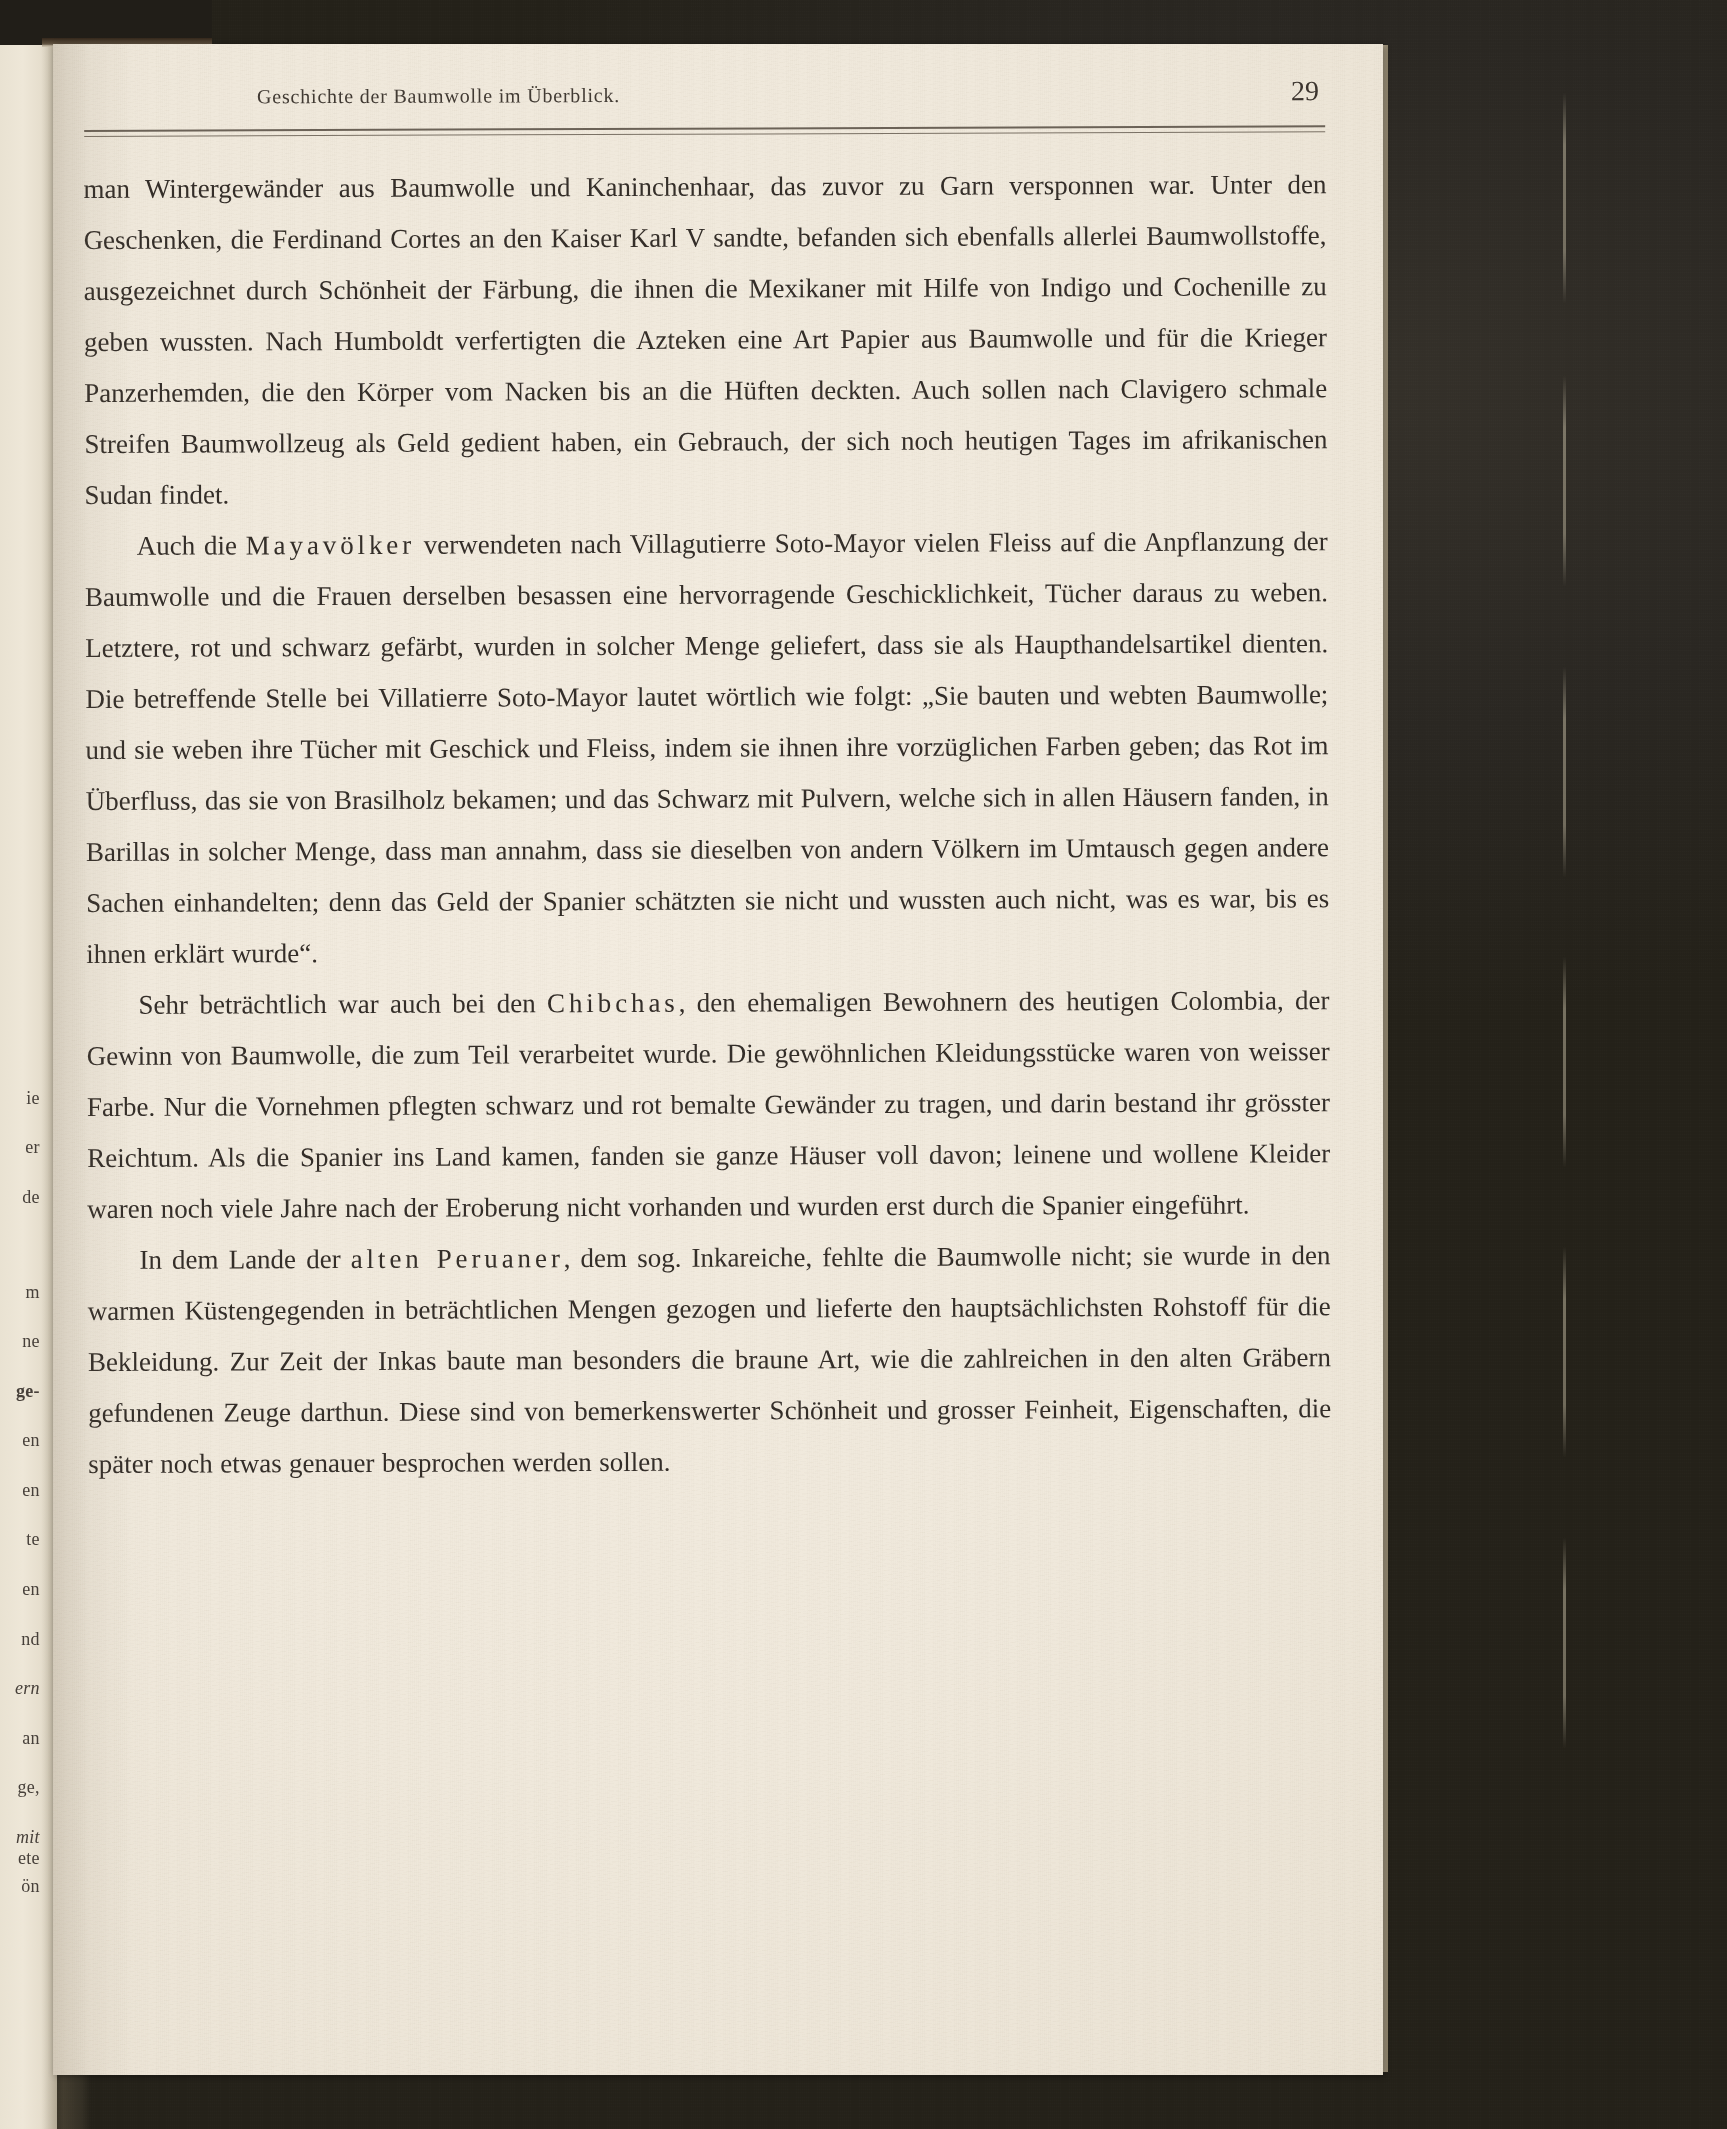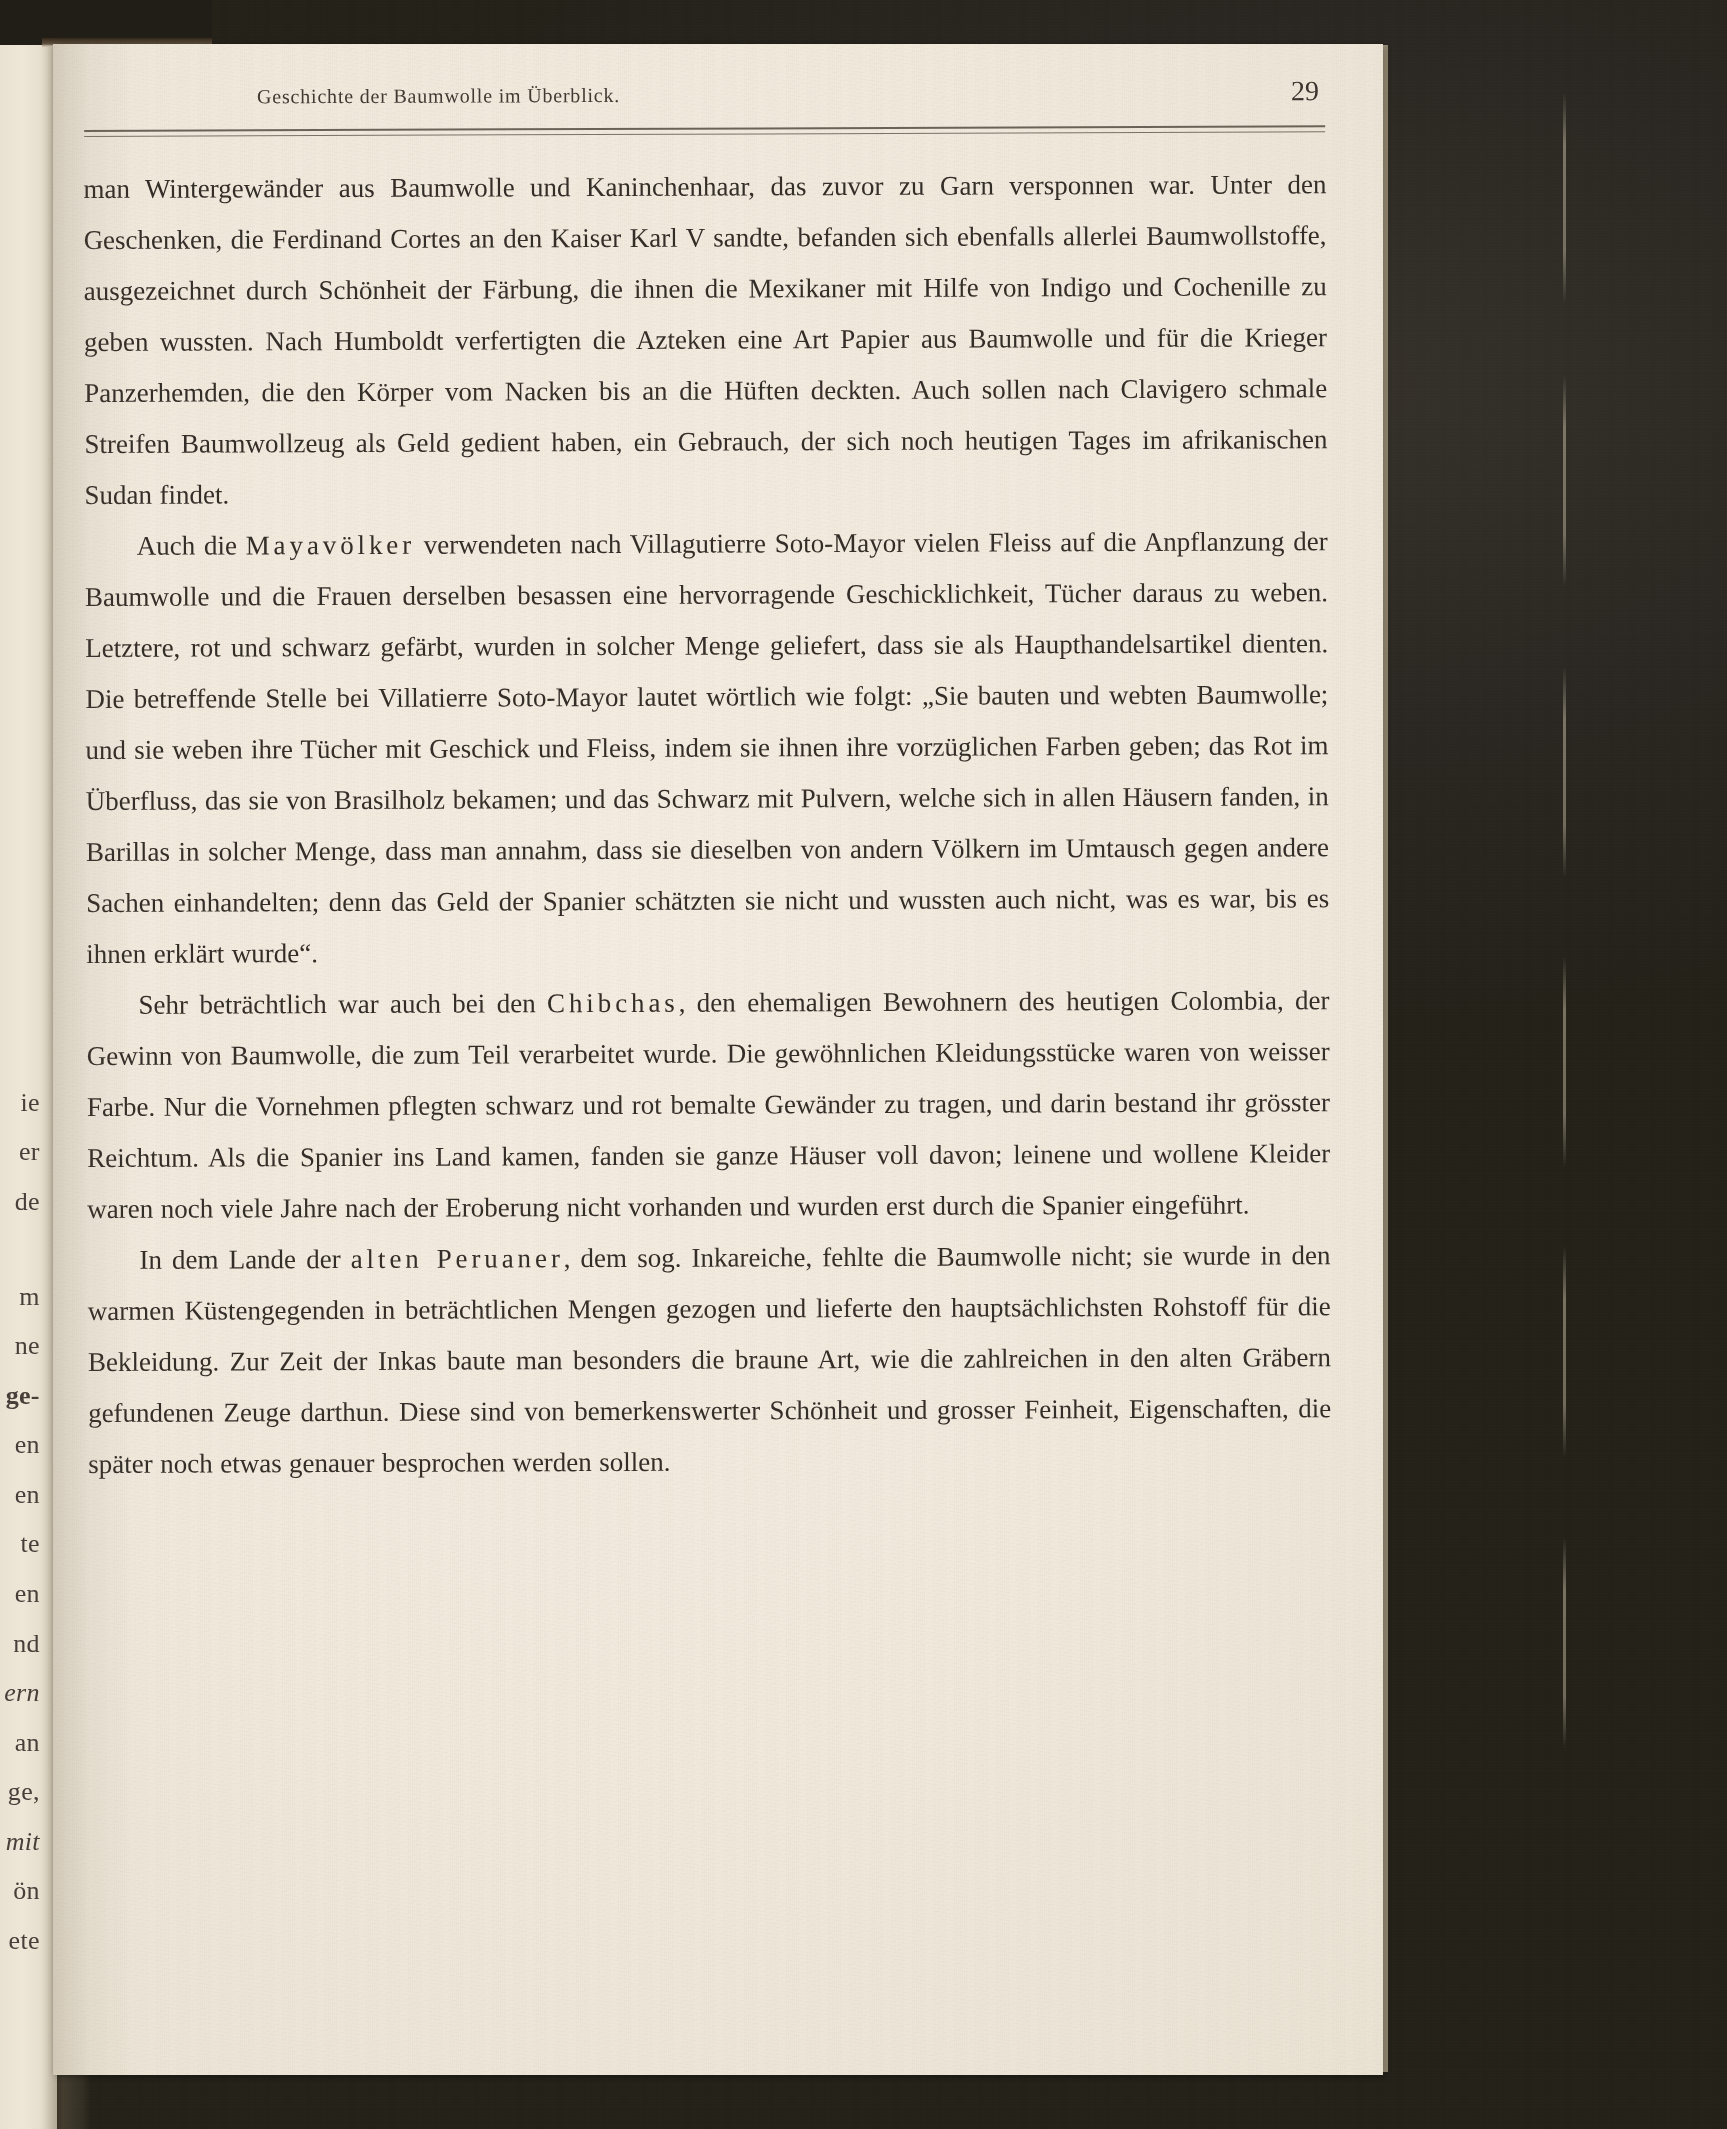--- a/index.html
+++ b/index.html
@@ -66,21 +66,21 @@
     left: 0;
     top: 0;
     width: 44px;
     height: 2129px;
     overflow: hidden;
   }
   .facing-text .fl {
     position: absolute;
     right: 4.2px;
     white-space: nowrap;
-    font-size: 26px;
+    font-size: 18px;
     color: #47403a;
     letter-spacing: 0.3px;
   }
 
   
   .top-edge {
     position: absolute;
     left: 0;
     top: 0;
     width: 212px;
@@ -236,21 +236,21 @@
       <div class="fl" style="top: 1430px;">en</div>
       <div class="fl" style="top: 1480px;">en</div>
       <div class="fl" style="top: 1529px; font-family: Liberation Serif, serif;">te</div>
       <div class="fl" style="top: 1579px;">en</div>
       <div class="fl" style="top: 1629px;">nd</div>
       <div class="fl" style="top: 1678px; font-style: italic;">ern</div>
       <div class="fl" style="top: 1728px;">an</div>
       <div class="fl" style="top: 1777px;">ge,</div>
       <div class="fl" style="top: 1827px; font-style: italic;">mit</div>
       <div class="fl" style="top: 1876px;">ön</div>
-      <div class="fl" style="top: 1926px; text-align: right;">ete</div>
+      <div class="fl" style="top: 1848px; text-align: right;">ete</div>
     </div>
   <div class="gutter-shadow"></div>
   <div class="top-edge"></div>
   <div class="top-edge-warm"></div>
 
   <div class="page-edge"></div>
 
   <div class="page">
     <div class="content">
 

